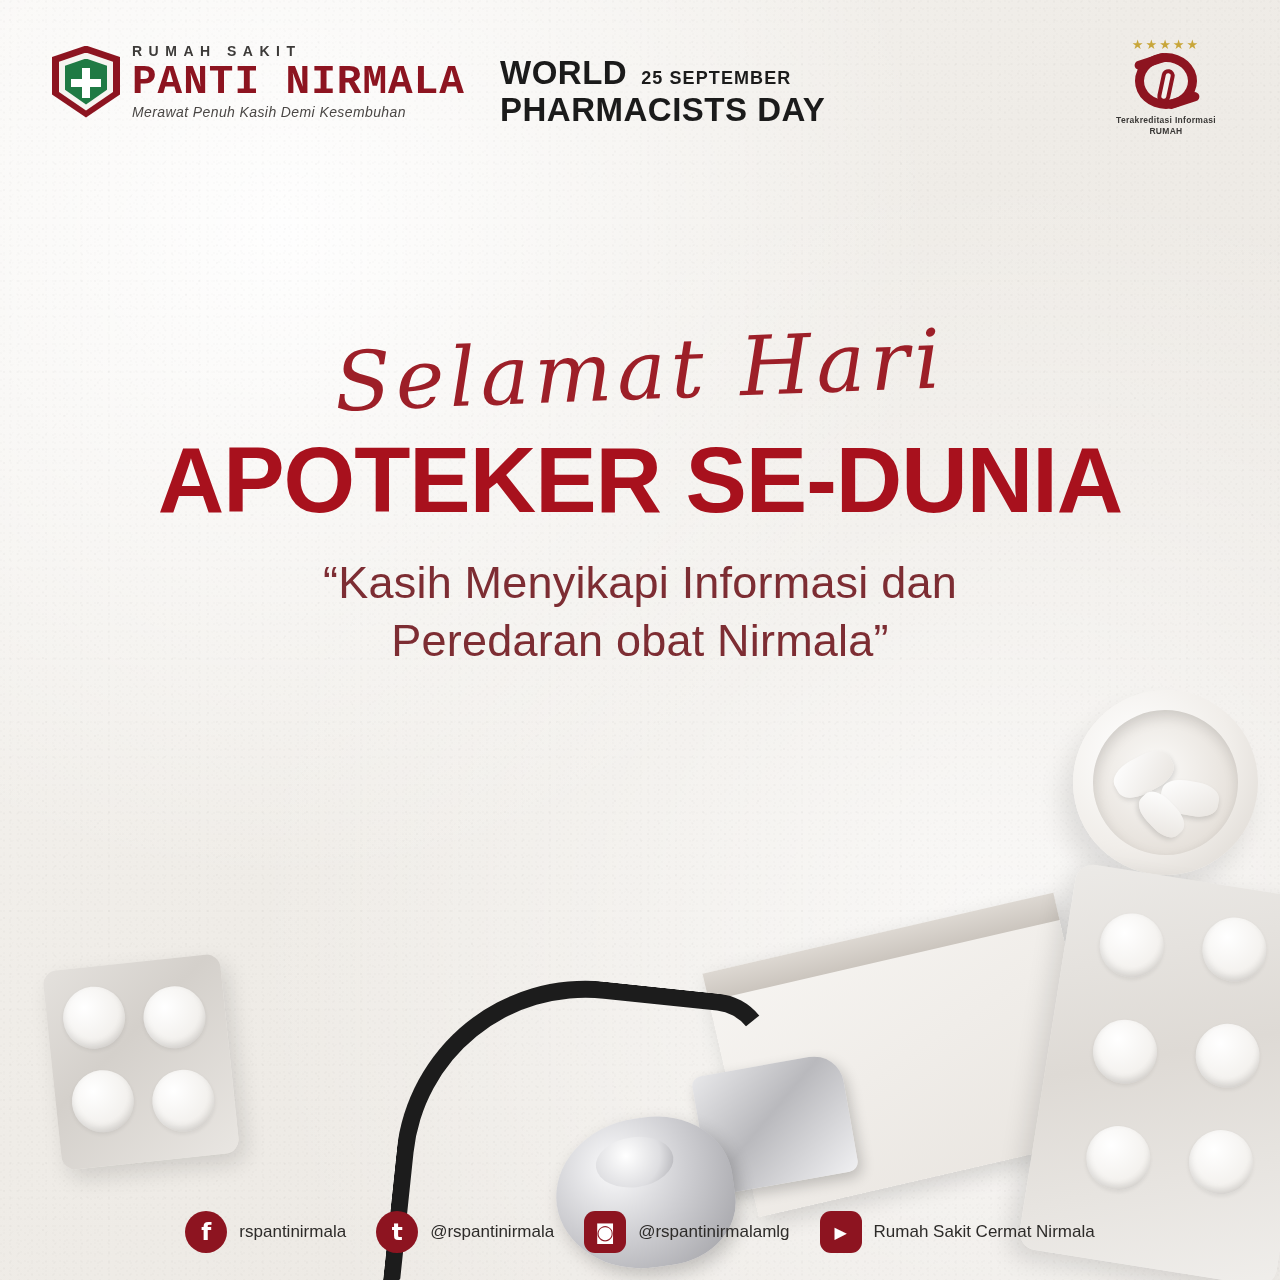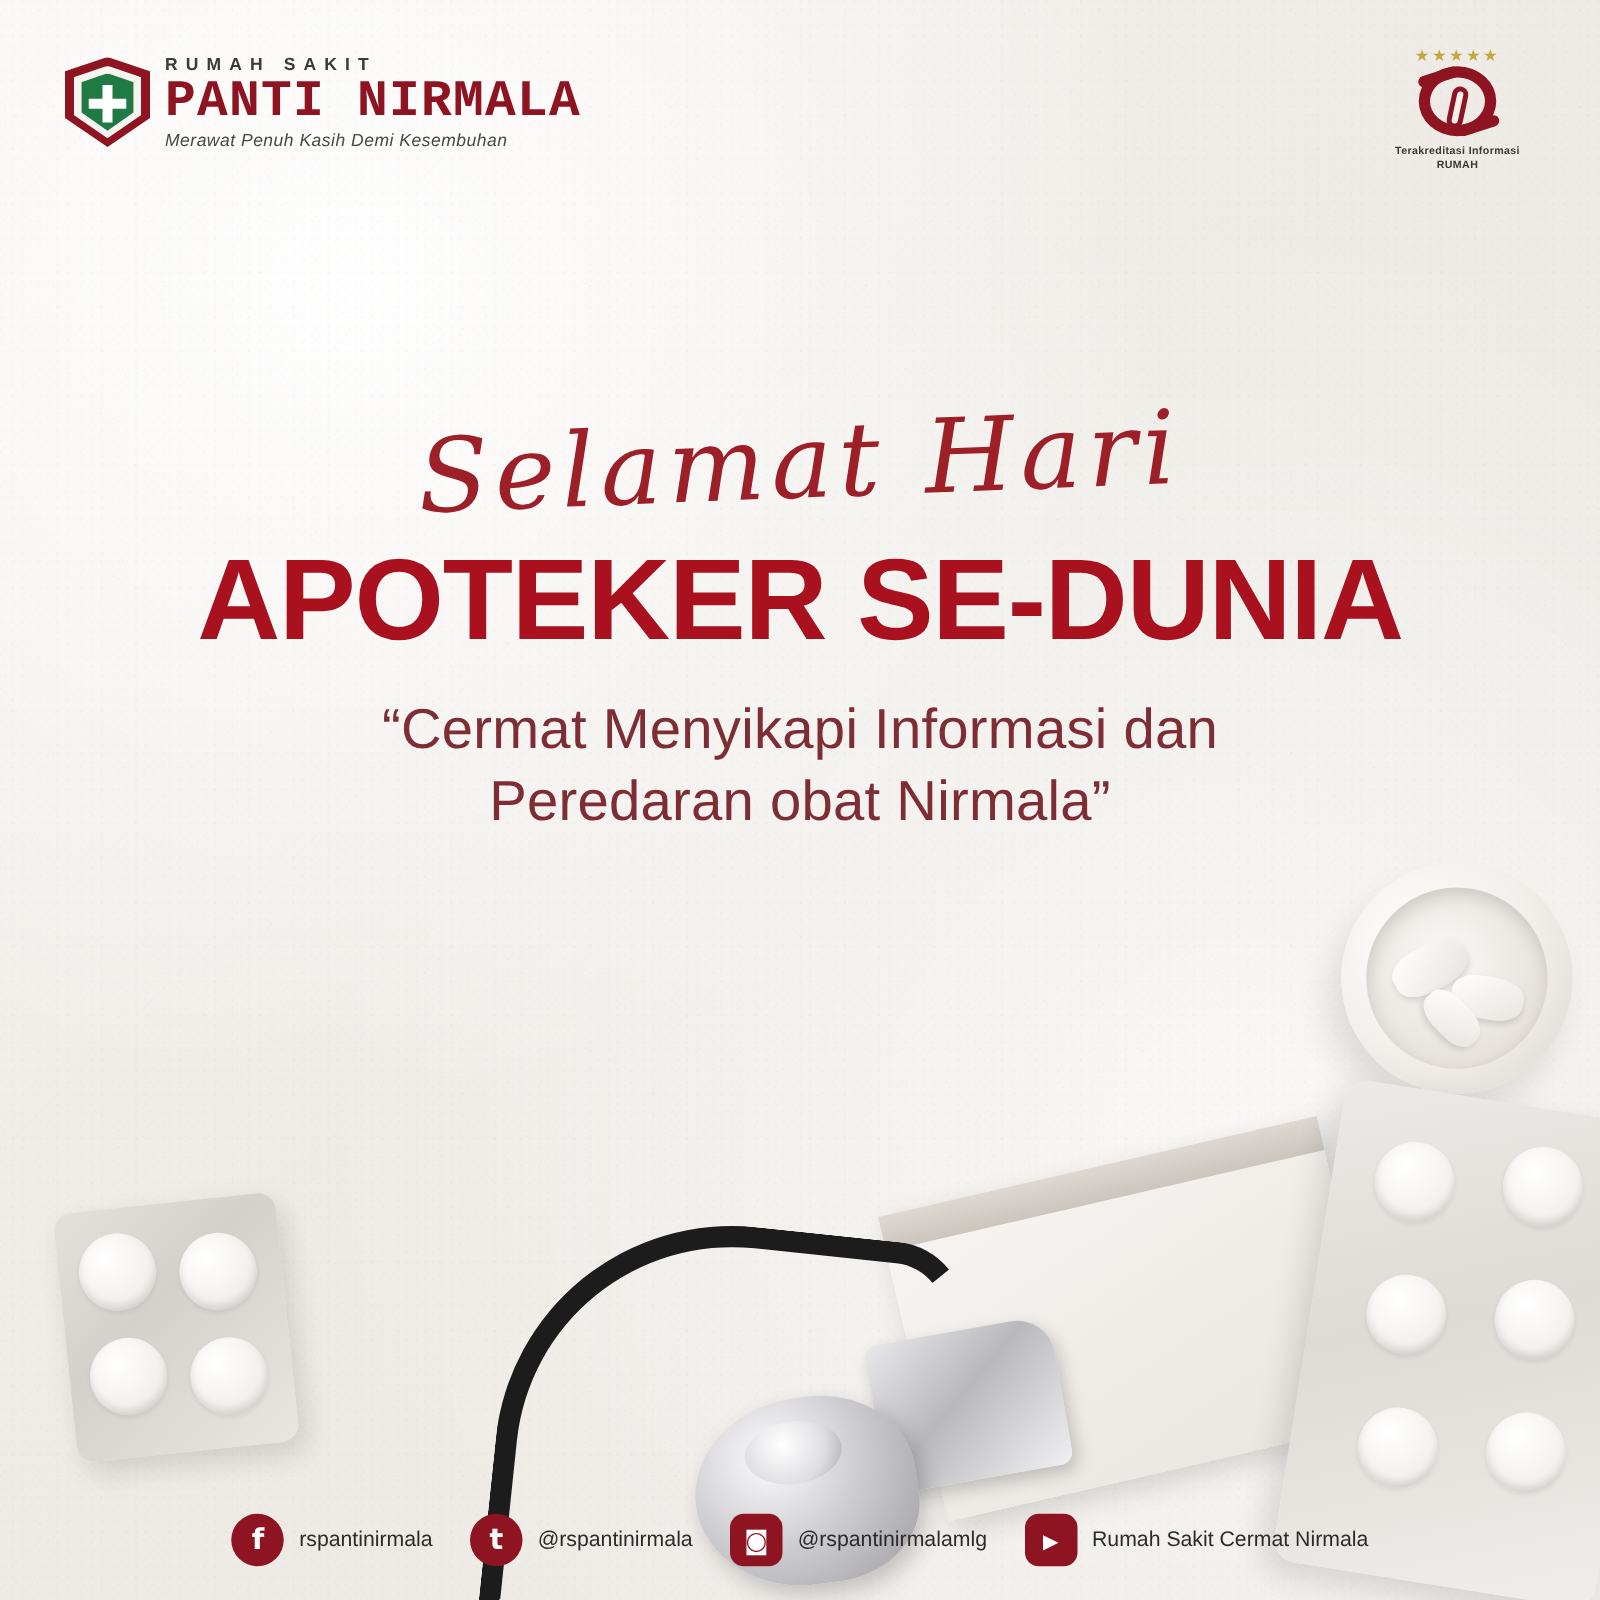--- a/index.html
+++ b/index.html
@@ -447,20 +447,27 @@
         <div class="crest-cross-v"></div>
         <div class="crest-cross-h"></div>
       </div>
       <div class="logo-text">
         <div class="logo-line1">RUMAH SAKIT</div>
         <div class="logo-line2">PANTI NIRMALA</div>
         <div class="logo-line3">Merawat Penuh Kasih Demi Kesembuhan</div>
       </div>
     </div>
 
+    <div class="wpd-title">
+      <div class="wpd-row">
+        <span class="wpd-word">WORLD</span>
+        <span class="wpd-date">25 SEPTEMBER</span>
+      </div>
+      <div class="wpd-word2">PHARMACISTS DAY</div>
+    </div>
 
     <div class="kars-logo">
       <div class="kars-stars">★★★★★</div>
       <div class="kars-mark">
         <div class="kars-q"></div>
         <div class="kars-tail"></div>
         <div class="kars-cap1"></div>
         <div class="kars-cap2"></div>
       </div>
       <div class="kars-sub">
@@ -502,21 +509,21 @@
         <div class="pill q4"></div>
       <div class="pill q5"></div>
         <div class="pill q6"></div>
     </div>
   </div>
 
   <div class="main">
     <div class="script">Selamat Hari</div>
     <div class="headline">APOTEKER SE-DUNIA</div>
     <div class="tagline">
-      <div>“Cermat Menyikapi Informasi dan</div>
+      <div>“Kasih Menyikapi Informasi dan</div>
       <div>Peredaran obat Nirmala”</div>
     </div>
   </div>
 
   <div class="footer">
     <div class="social">
       <div class="sicon round">f</div>
       <div class="shandle">rspantinirmala</div>
     </div>
     <div class="social">

